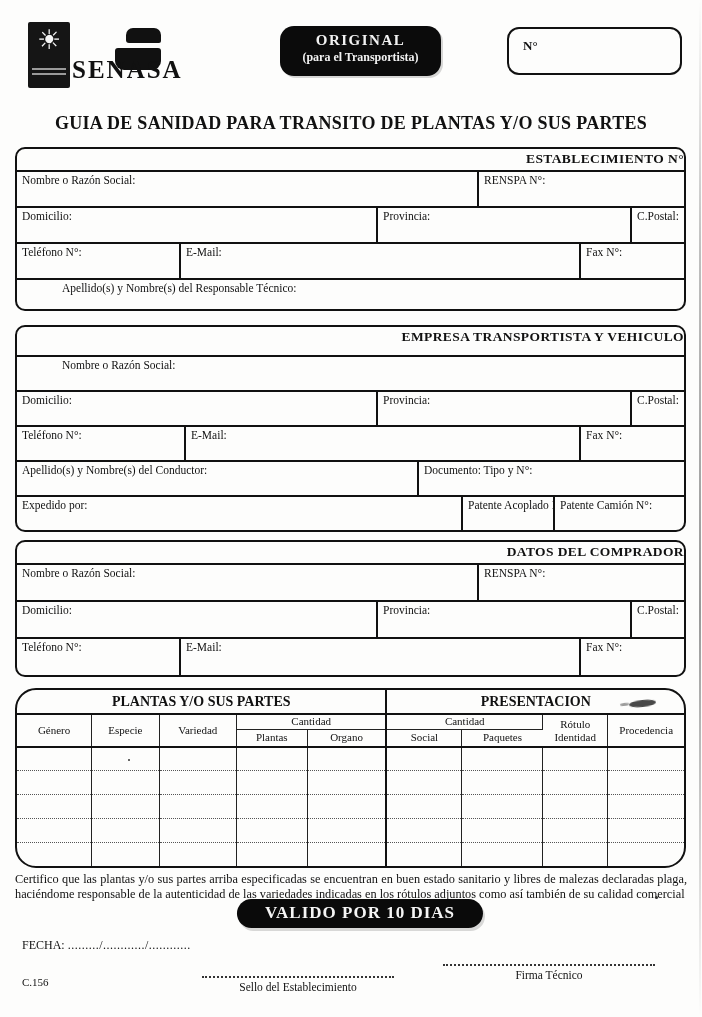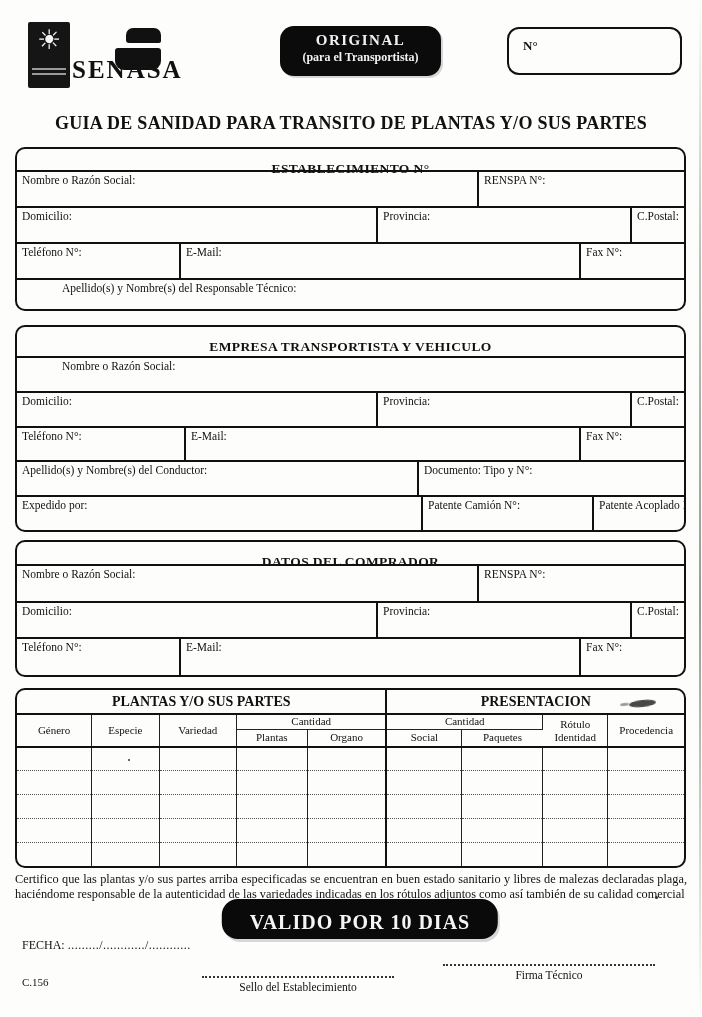--- a/index.html
+++ b/index.html
@@ -49,33 +49,33 @@
     position: absolute; left: 0; top: 113px; width: 100%;
     text-align: center; font-size: 18px; font-weight: bold; letter-spacing: .3px;
   }
 
   
   .sect {
     position: absolute; left: 15px; width: 671px;
     border: 2px solid #111; border-radius: 10px;
     display: flex; flex-direction: column; overflow: hidden;
   }
-  .sect-h { text-align: center; font-weight: bold; font-size: 13.5px; letter-spacing: .4px; padding-top: 12px; }
+  .sect-h { text-align: right; font-weight: bold; font-size: 13.5px; letter-spacing: .4px; padding-top: 2px; }
   .row { display: flex; border-top: 2px solid #111; }
   .cell { border-left: 2px solid #111; padding: 2px 5px; font-size: 11.5px; overflow: hidden; white-space: nowrap; }
   .cell.first { border-left: none; }
   .cell.grow { flex: 1; margin-left: 40px; }
   #sec-establecimiento { top: 147px; height: 164px; }
   #sec-transportista   { top: 325px; height: 207px; }
   #sec-comprador       { top: 540px; height: 137px; }
 
   
   .tbl-wrap {
     position: absolute; left: 15px; top: 688px; width: 671px; height: 180px;
-    border: 2px solid #111; border-radius: 10px; overflow: hidden;
+    border: 2px solid #111; border-radius: 21px; overflow: hidden;
   }
   table.tbl { border-collapse: collapse; width: 100%; height: 100%; table-layout: fixed; }
   .tbl th, .tbl td { border-right: 1px solid #222; padding: 0 3px; }
   .tbl th:last-child, .tbl td:last-child { border-right: none; }
   .grp-row th { border-bottom: 2px solid #111; font-size: 14px; font-weight: bold; height: 24px; text-align: center; border-right: none; }
   .grp-div { border-left: 2px solid #111 !important; }
   .hdr th { font-weight: normal; font-size: 11px; text-align: center; vertical-align: middle; line-height: 1.15; }
   .cant { border-bottom: 1px solid #222; height: 15px; }
   .sub-row th { height: 18px; }
   tbody tr:first-child td { border-top: 2px solid #111; }
@@ -83,22 +83,22 @@
   .body-row:last-child td { border-bottom: none; }
 
   
   .cert {
     position: absolute; left: 15px; top: 872px; width: 672px;
     font-size: 12.3px; line-height: 1.22; text-align: justify;
   }
   .valid-badge {
     position: absolute; top: 899px; left: 50%; transform: translateX(calc(-50% + 9px));
     background: #0a0a0a; color: #f5f5f5; border-radius: 16px;
-    font-size: 20px; font-weight: bold; letter-spacing: 1px;
-    padding: 12px 28px 5px;
+    font-size: 17px; font-weight: bold; letter-spacing: 1px;
+    padding: 4px 28px 5px;
     box-shadow: 2px 3px 0 #44444433;
   }
   .fecha { position: absolute; left: 22px; top: 938px; font-size: 12px; }
   .fecha .dots { letter-spacing: .5px; }
   .foot-code { position: absolute; left: 22px; top: 976px; font-size: 11px; }
   .sign-block { position: absolute; top: 964px; text-align: center; }
   .sign-block .dotline { border-top: 2px dotted #333; margin-bottom: 3px; }
   .sign-block .lbl { font-size: 11.5px; }
   #sello-block { left: 202px; width: 192px; margin-top: 12px; }
   #firma-block { left: 443px; width: 212px; }
@@ -183,22 +183,22 @@
       <div class="cell first" style="width:167px">Teléfono N°:</div>
       <div class="cell" style="width:355px">E-Mail:</div>
       <div class="cell grow">Fax N°:</div>
     </div>
     <div class="row" style="height:37px">
       <div class="cell first" style="width:360px">Apellido(s) y Nombre(s) del Conductor:</div>
       <div class="cell grow">Documento: Tipo y N°:</div>
     </div>
     <div class="row" style="height:37px">
       <div class="cell first" style="width:404px">Expedido por:</div>
+      <div class="cell grow">Patente Acoplado N°:</div>
       <div class="cell" style="width:131px">Patente Camión N°:</div>
-      <div class="cell grow">Patente Acoplado N°:</div>
     </div>
   </div>
 
   <div class="sect" id="sec-comprador">
     <div class="sect-h" style="height:22px">DATOS DEL COMPRADOR</div>
     <div class="row" style="height:38px">
       <div class="cell first" style="width:420px">Nombre o Razón Social:</div>
       <div class="cell grow">RENSPA N°:</div>
     </div>
     <div class="row" style="height:38px">

